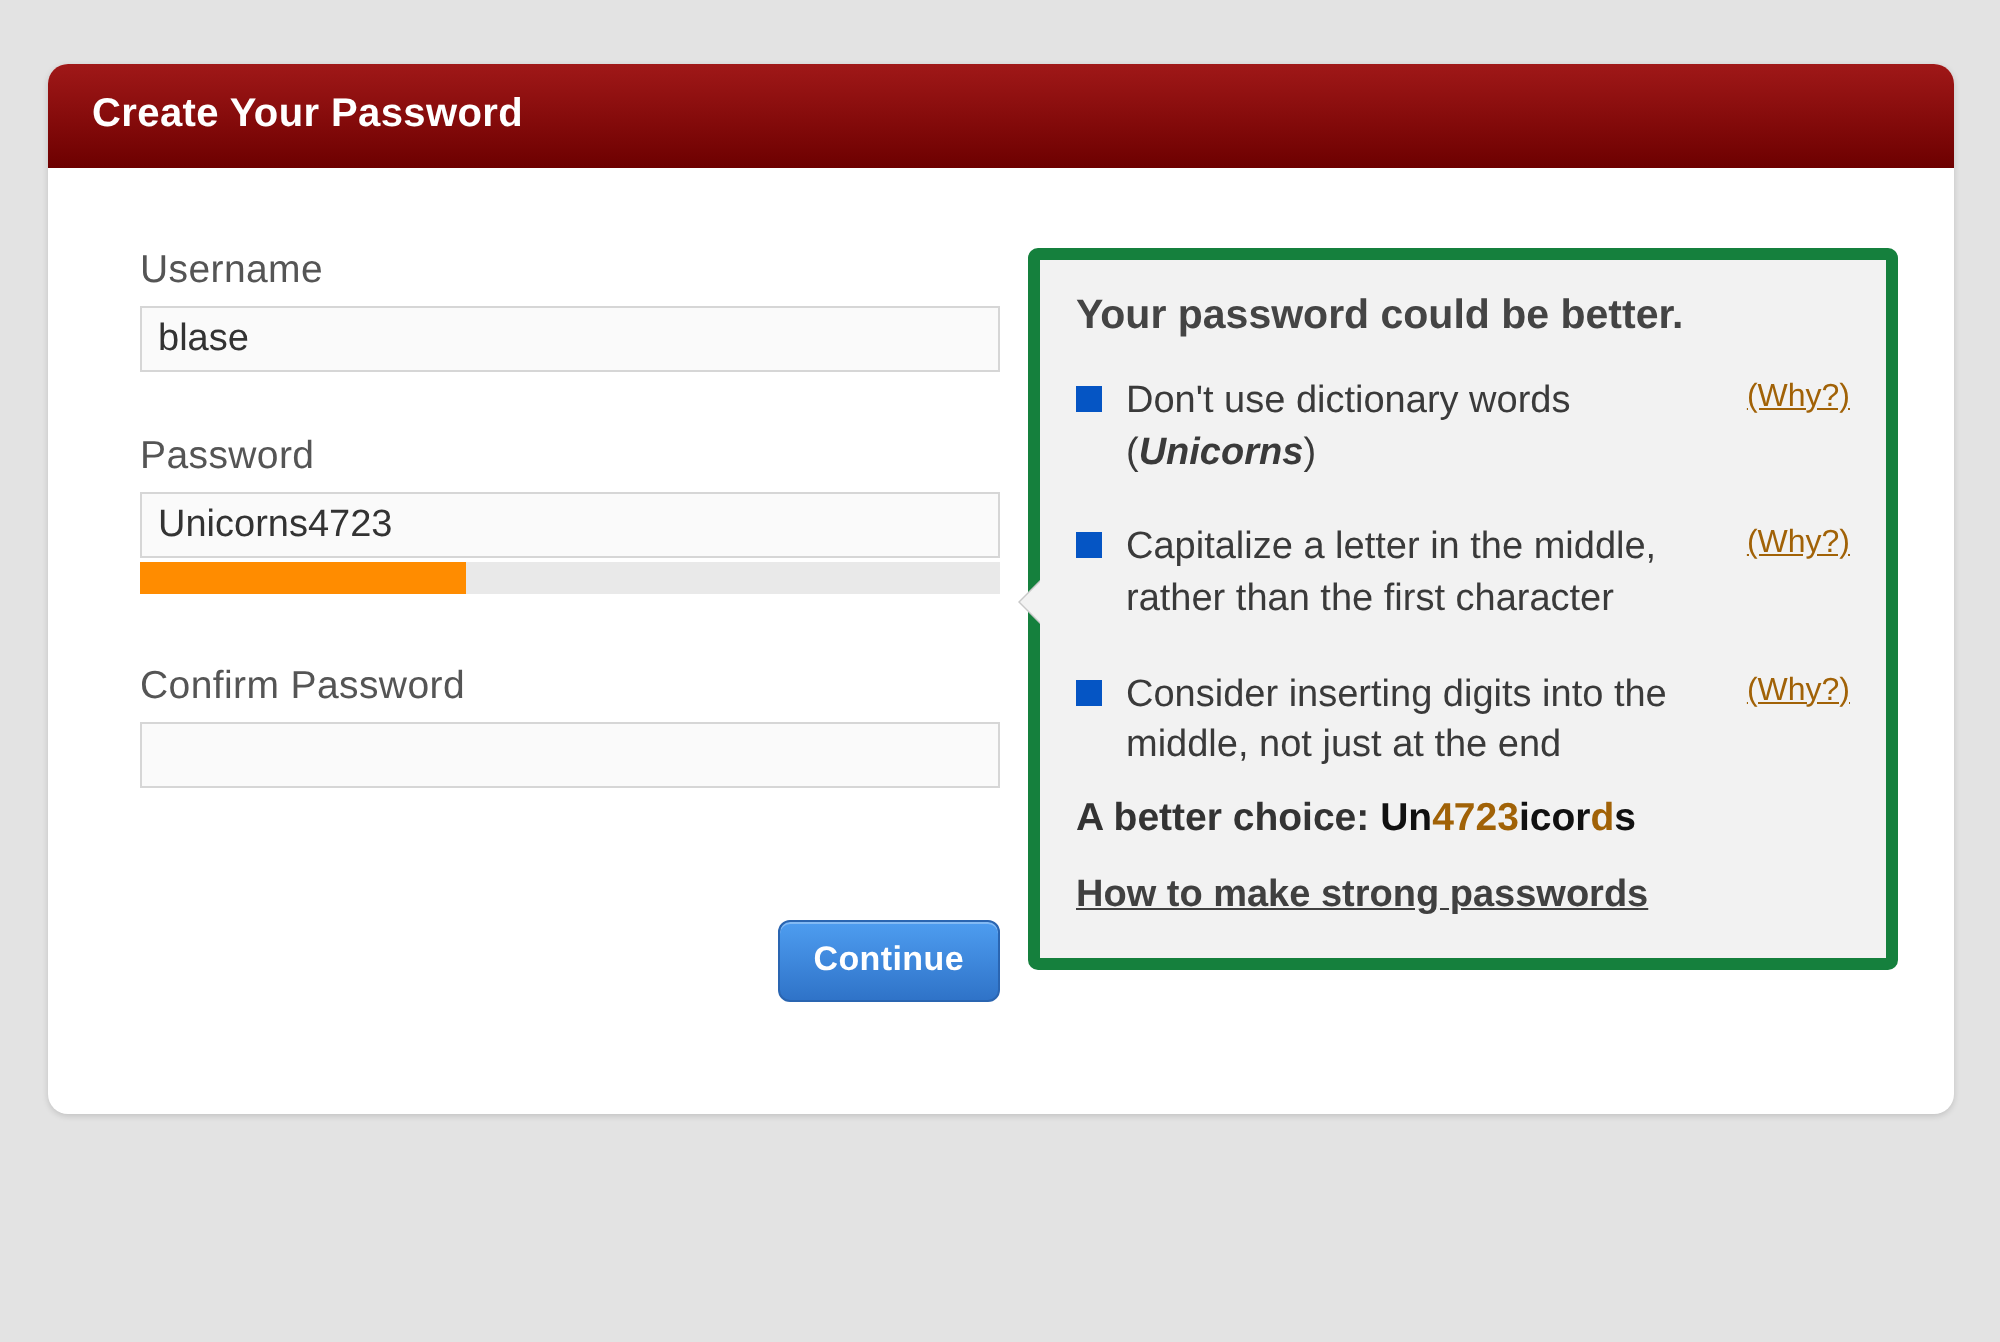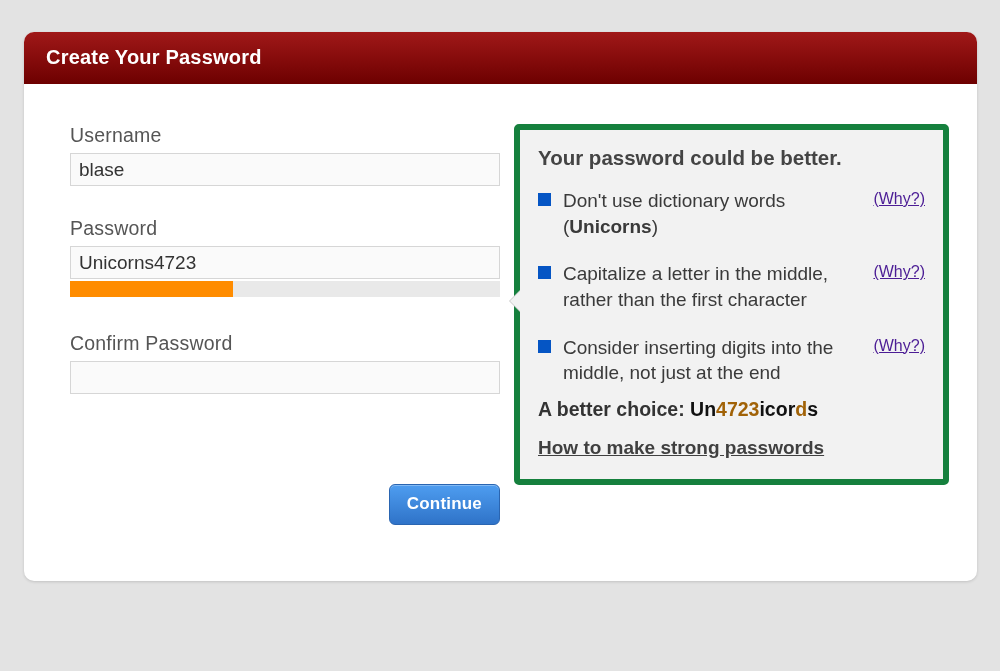--- a/index.html
+++ b/index.html
@@ -80,21 +80,21 @@
     .show-row-label {
       color: #444;
       font-size: 19.5px;
     }
     .show-check {
       width: 17px;
       height: 17px;
     }
     .btn-continue {
       align-self: flex-end;
-      margin-top: 90px;
+      margin-top: 66px;
       background: linear-gradient(#4e9df0, #2f73c8);
       border: 1px solid #2a65b1;
       border-radius: 6px;
       color: #fff;
       font-weight: bold;
       font-size: 17px;
       padding: 9px 17px 10px;
       letter-spacing: 0.2px;
       cursor: pointer;
       box-shadow: inset 0 1px 0 rgba(255,255,255,0.3);
@@ -149,23 +149,23 @@
       background: #0555c4;
       margin-top: 5px;
       flex-shrink: 0;
     }
     .tip-text {
       flex: 1;
       font-size: 19px;
       line-height: 1.35;
       color: #3a3a3a;
     }
-    .tip-text .bold { font-weight: bold; }
+    .tip-text .bold { font-weight: bold; font-style: italic; }
     .why-link {
-      color: #4c1d95;
+      color: #a16207;
       font-size: 16px;
       text-decoration: underline;
       white-space: nowrap;
       margin-top: 2px;
       cursor: pointer;
     }
     .better-choice-row {
       margin-top: 10px;
       font-size: 19.5px;
       color: #222;

